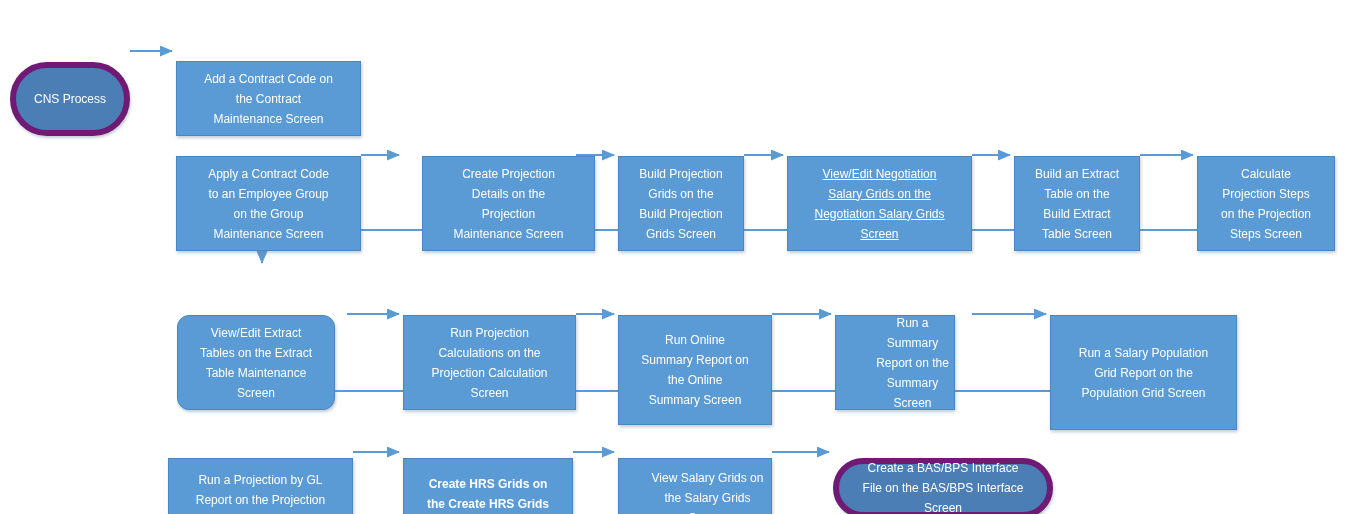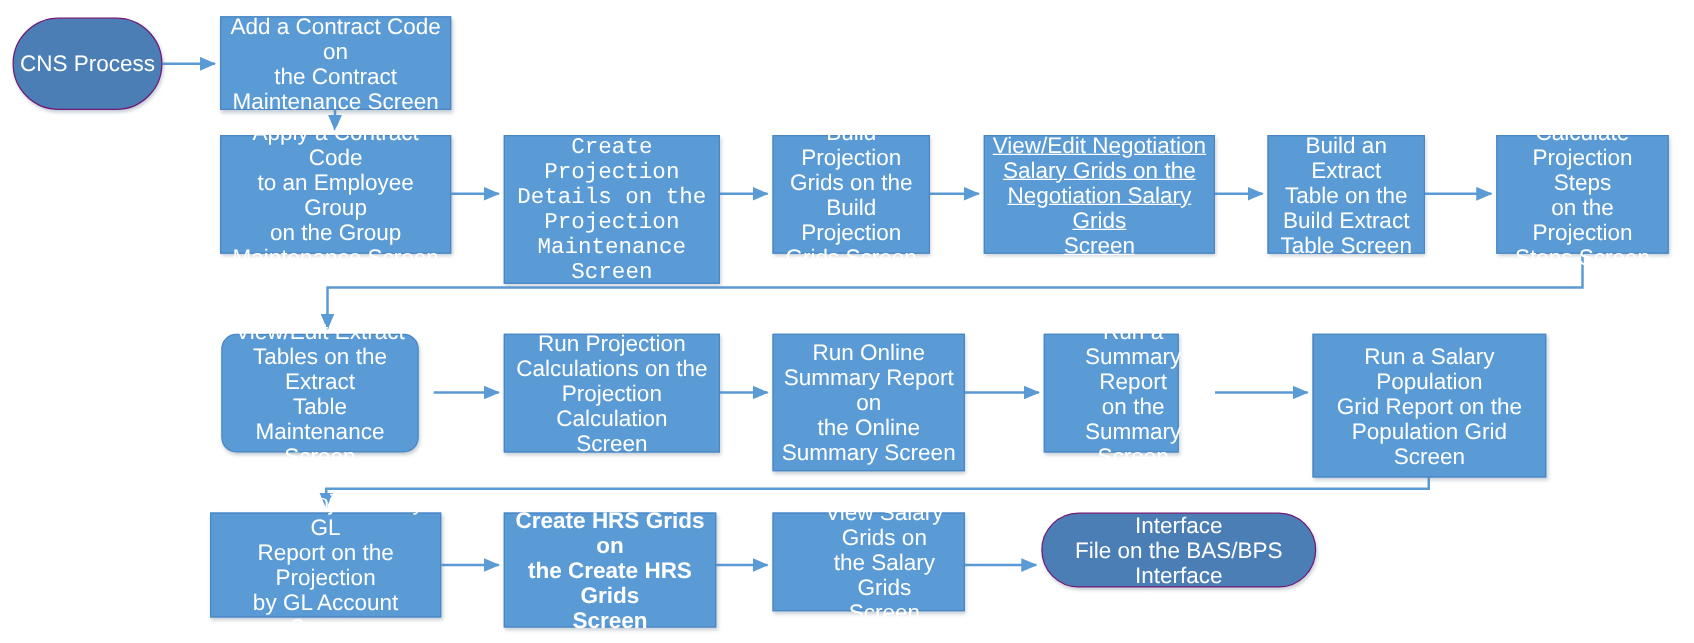--- a/index.html
+++ b/index.html
@@ -17,33 +17,34 @@
     width: 1355px; height: 514px;
   }
   .node {
     position: absolute;
     box-sizing: border-box;
     display: flex;
     align-items: center;
     justify-content: center;
     text-align: center;
     color: #ffffff;
-    font-size: 18px;
+    font-size: 12px;
     line-height: 20px;
     white-space: pre-line;
     padding: 2px 3px;
+    margin-top: 48px;
   }
   .process {
     background: #5b9bd5;
     border: 1px solid #4a86c3;
     box-shadow: 1px 2px 3px rgba(110,130,150,0.40);
   }
   .terminator {
     background: #4a7eb5;
-    border: 1px solid #701a75;
+    border: 6px solid #701a75;
     box-shadow: 1px 2px 3px rgba(110,130,150,0.40);
   }
 </style>
 </head>
 <body>
 
 <div class="canvas">
 
   <svg class="connectors" viewBox="0 0 1355 514" xmlns="http://www.w3.org/2000/svg">
     <defs>
@@ -73,21 +74,21 @@
 
   <div class="node terminator" style="left:10px; top:14px; width:120px; height:74px; border-radius:37px;">CNS Process</div>
   <div class="node process" style="left:176px; top:13px; width:185px; height:75px;">Add a Contract Code on
 the Contract
 Maintenance Screen</div>
 
   <div class="node process" style="left:176px; top:108px; width:185px; height:95px;">Apply a Contract Code
 to an Employee Group
 on the Group
 Maintenance Screen</div>
-  <div class="node process" style="left:403px; top:108px; width:173px; height:119px;font-family:Liberation Mono, monospace;">Create Projection
+  <div class="node process" style="left:422px; top:108px; width:173px; height:95px;">Create Projection
 Details on the
 Projection
 Maintenance Screen</div>
   <div class="node process" style="left:618px; top:108px; width:126px; height:95px;">Build Projection
 Grids on the
 Build Projection
 Grids Screen</div>
   <div class="node process" style="left:787px; top:108px; width:185px; height:95px;text-decoration:underline;">View/Edit Negotiation
 Salary Grids on the
 Negotiation Salary Grids
@@ -106,21 +107,21 @@
 Table Maintenance
 Screen</div>
   <div class="node process" style="left:403px; top:267px; width:173px; height:95px;">Run Projection
 Calculations on the
 Projection Calculation
 Screen</div>
   <div class="node process" style="left:618px; top:267px; width:154px; height:110px;">Run Online
 Summary Report on
 the Online
 Summary Screen</div>
-  <div class="node process" style="left:835px; top:267px; width:108px; height:95px;padding-left:38px;">Run a Summary
+  <div class="node process" style="left:835px; top:267px; width:120px; height:95px;padding-left:38px;">Run a Summary
 Report on the
 Summary Screen</div>
   <div class="node process" style="left:1050px; top:267px; width:187px; height:115px;">Run a Salary Population
 Grid Report on the
 Population Grid Screen</div>
 
   <div class="node process" style="left:168px; top:410px; width:185px; height:84px;">Run a Projection by GL
 Report on the Projection
 by GL Account Screen</div>
   <div class="node process" style="left:403px; top:410px; width:170px; height:92px;font-weight:bold;">Create HRS Grids on

